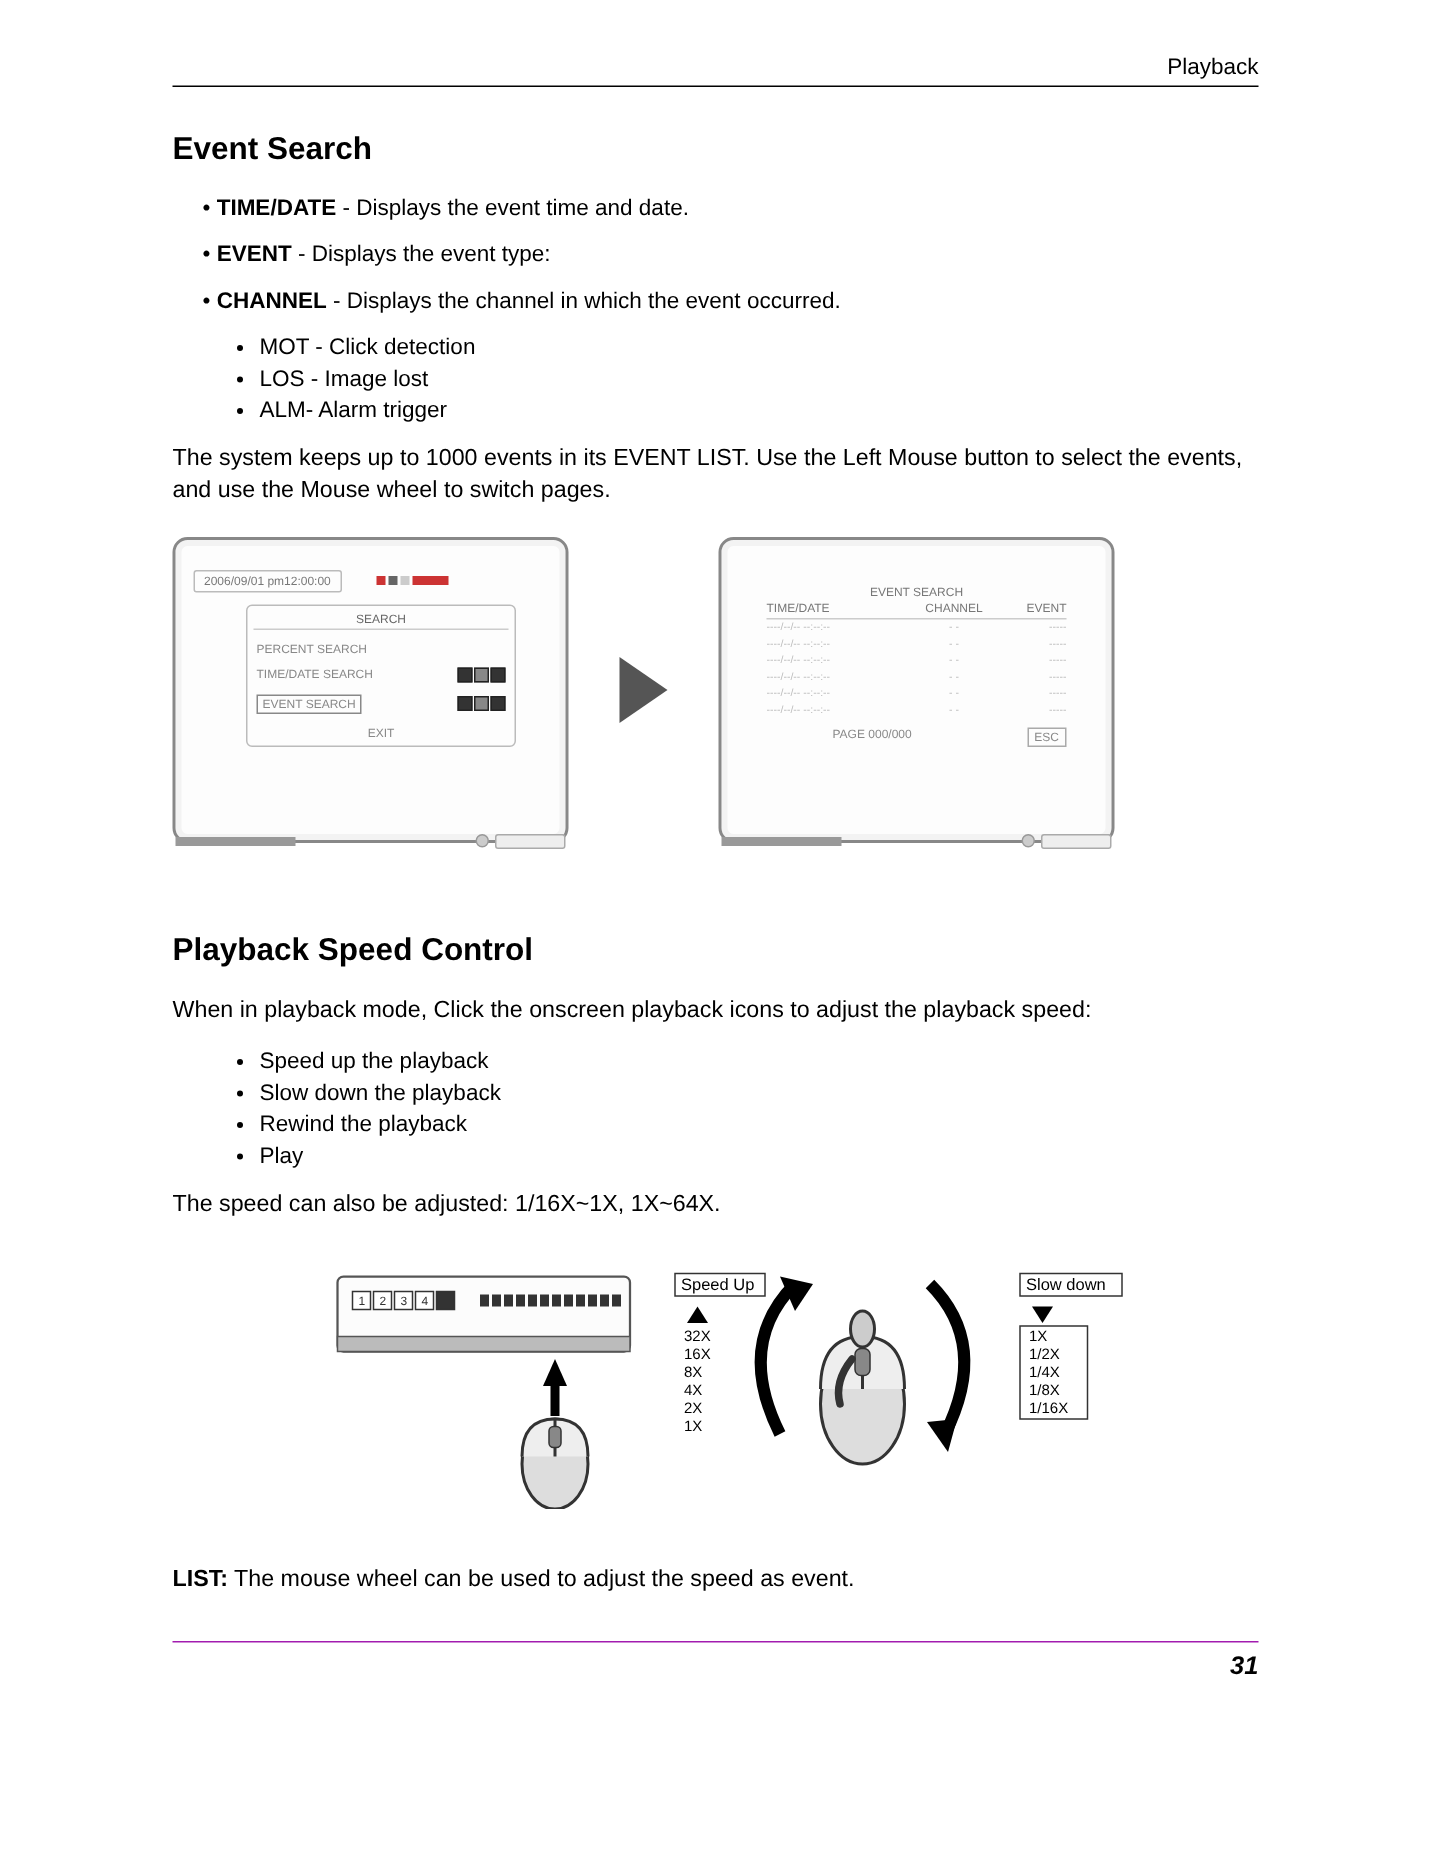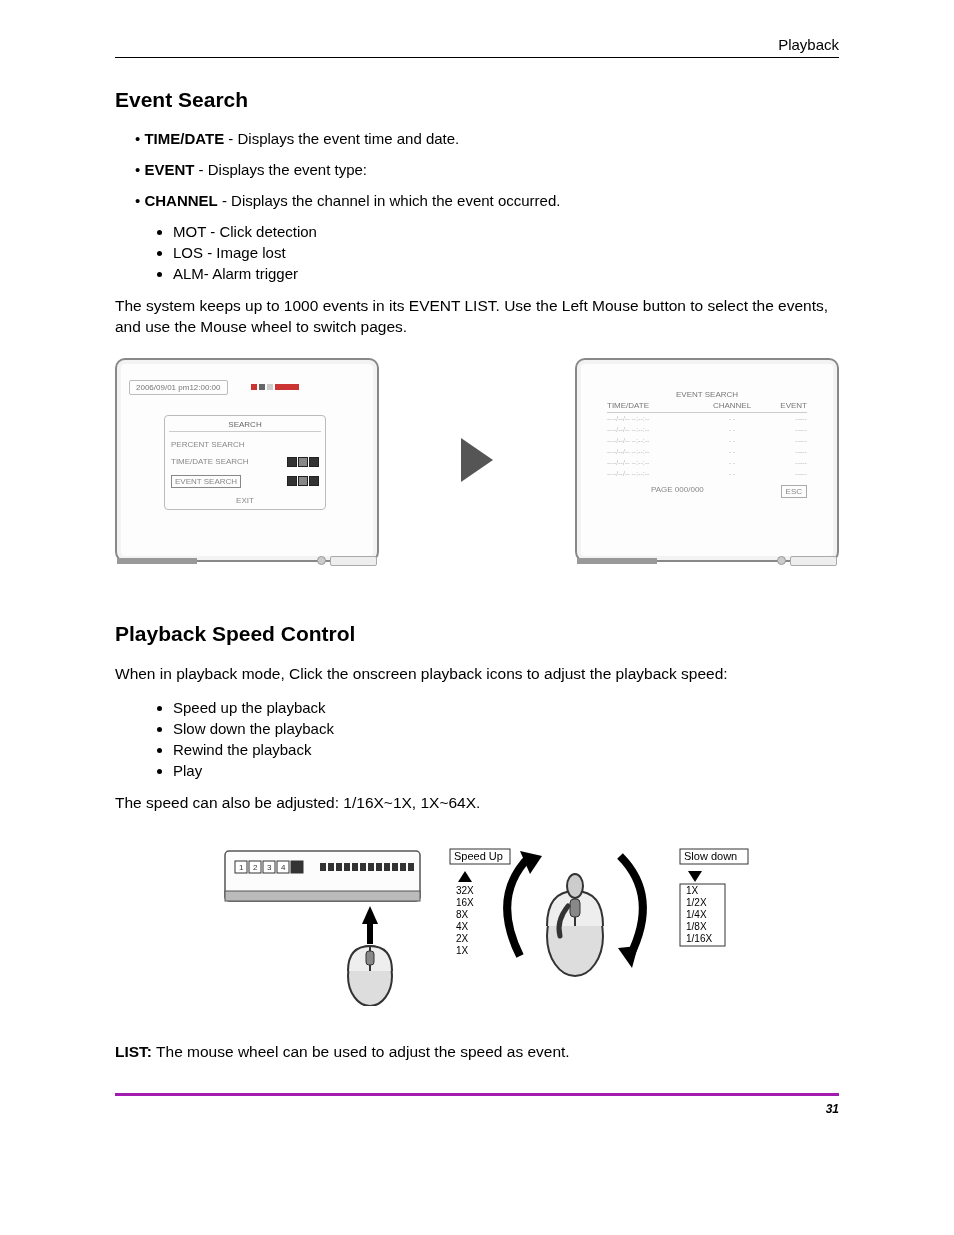--- a/index.html
+++ b/index.html
@@ -43,21 +43,21 @@
       font-size: 15px;
       margin-bottom: 4px;
     }
     p.body {
       font-size: 15.5px;
       line-height: 1.35;
       margin: 14px 0;
     }
     .figure-row {
       display: flex;
-      justify-content: space-between;
+      justify-content: flex-start;
       align-items: center;
       gap: 24px;
       margin: 20px 0 60px 0;
     }
     .panel {
       border: 2px solid #888;
       border-radius: 10px;
       width: 260px;
       height: 200px;
       background: #fdfdfd;
@@ -115,24 +115,23 @@
     .mini-icons {
       display: inline-block;
       vertical-align: middle;
       margin-left: 20px;
     }
     .mini-icons span { display:inline-block; width:6px; height:6px; margin:0 1px; }
     .menu-box {
       border: 1px solid #bbb;
       border-radius: 4px;
       margin-left: 35px;
-      width: 162px;
+      width: 180px;
       padding: 4px;
       box-sizing: border-box;
-      margin-top: 12px;
     }
     .menu-title {
       text-align: center;
       font-size: 8px;
       color: #666;
       border-bottom: 1px solid #ccc;
       padding-bottom: 2px;
       margin-bottom: 4px;
     }
     .menu-item {
@@ -173,22 +172,22 @@
     .es-esc { border:1px solid #aaa; padding:1px 4px; }
     .figure2 {
       width: 570px;
       margin: 18px 0 18px 105px;
       color: #333;
     }
     .page-number {
       text-align: right;
       font-style: italic;
       font-weight: bold;
-      font-size: 12px;
-      border-top: 3px solid #a21caf;
+      font-size: 17px;
+      border-top: 1px solid #a21caf;
       padding-top: 6px;
       margin-top: 30px;
     }
   </style>
 </head>
 <body>
 
 <div class="page">
 
   <div class="header-right">Playback</div>

